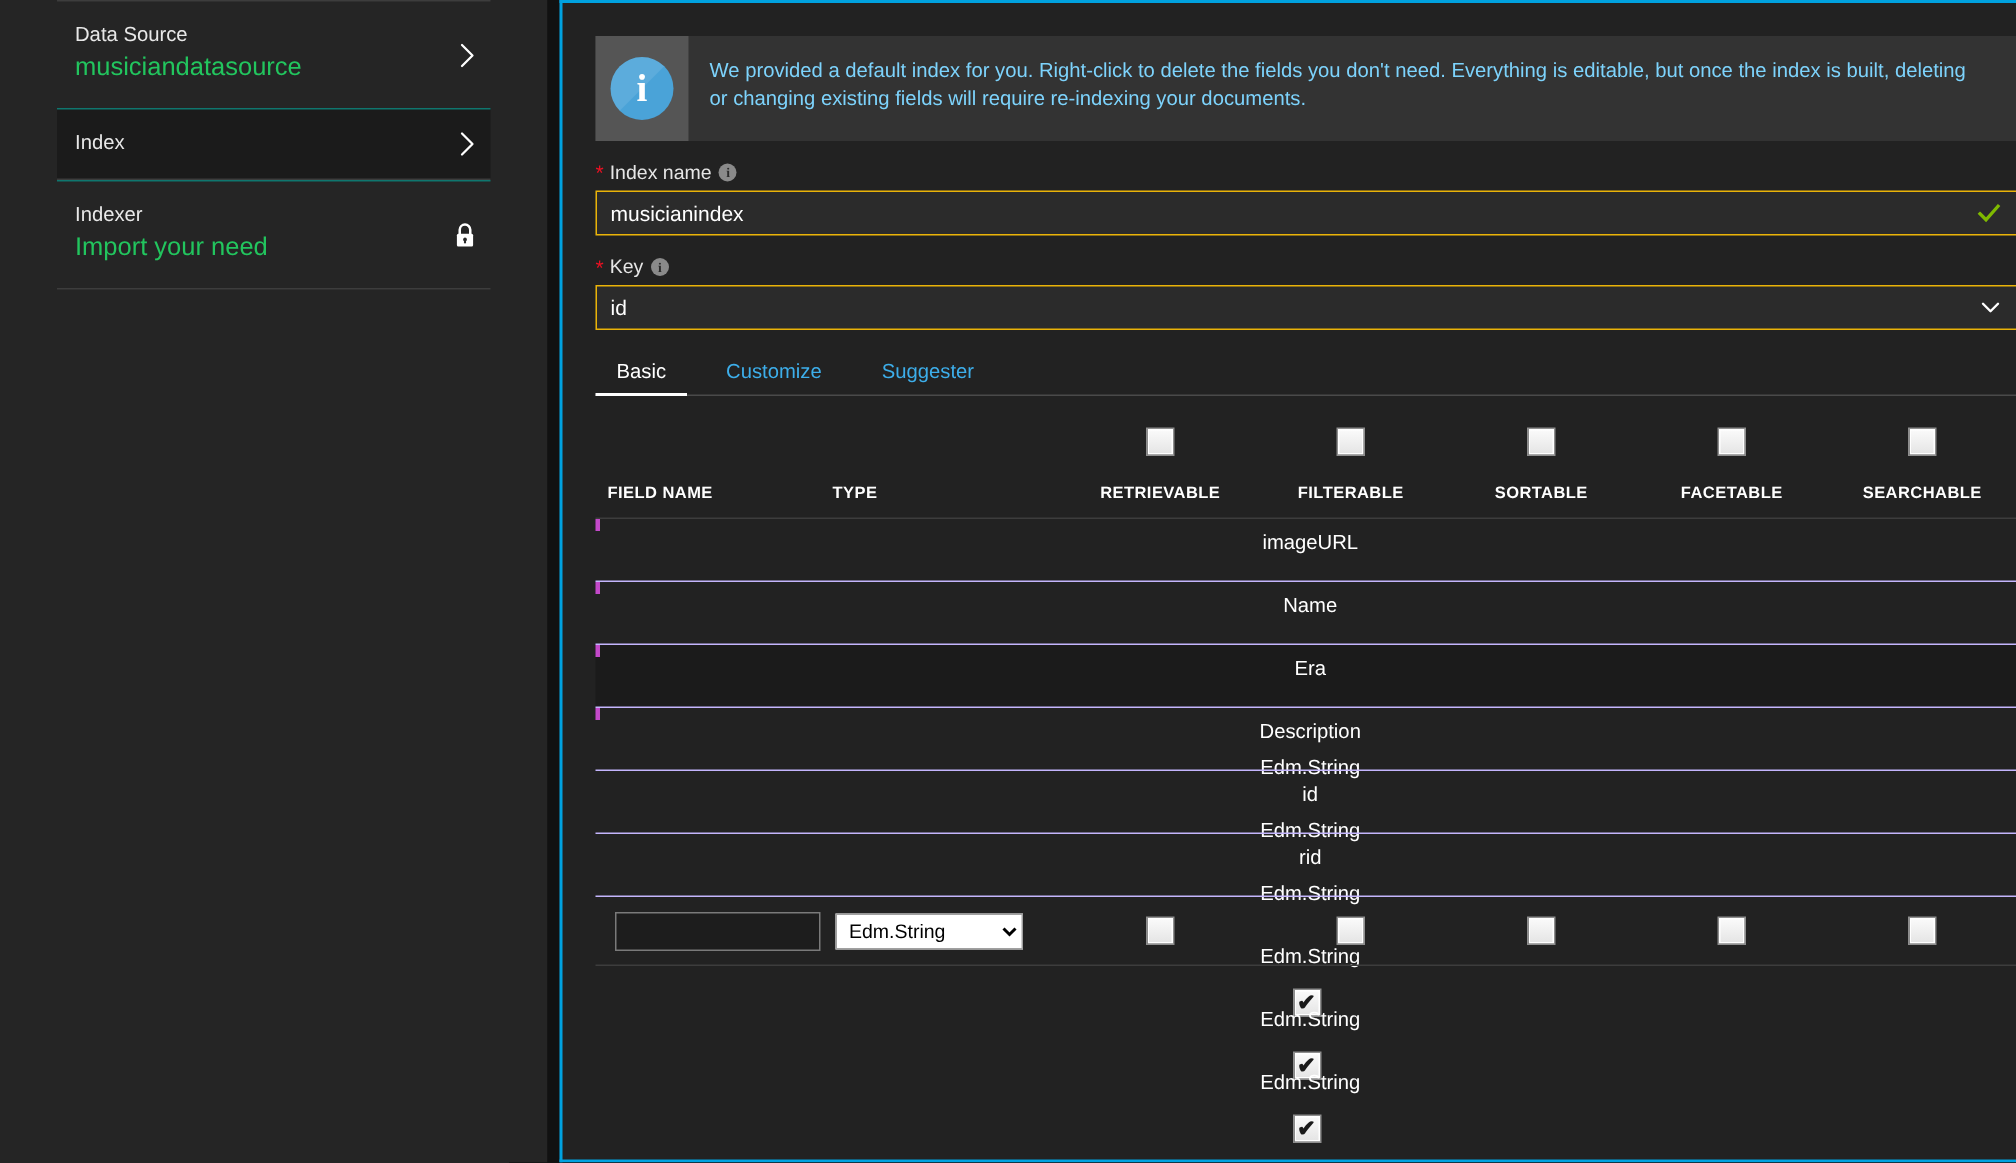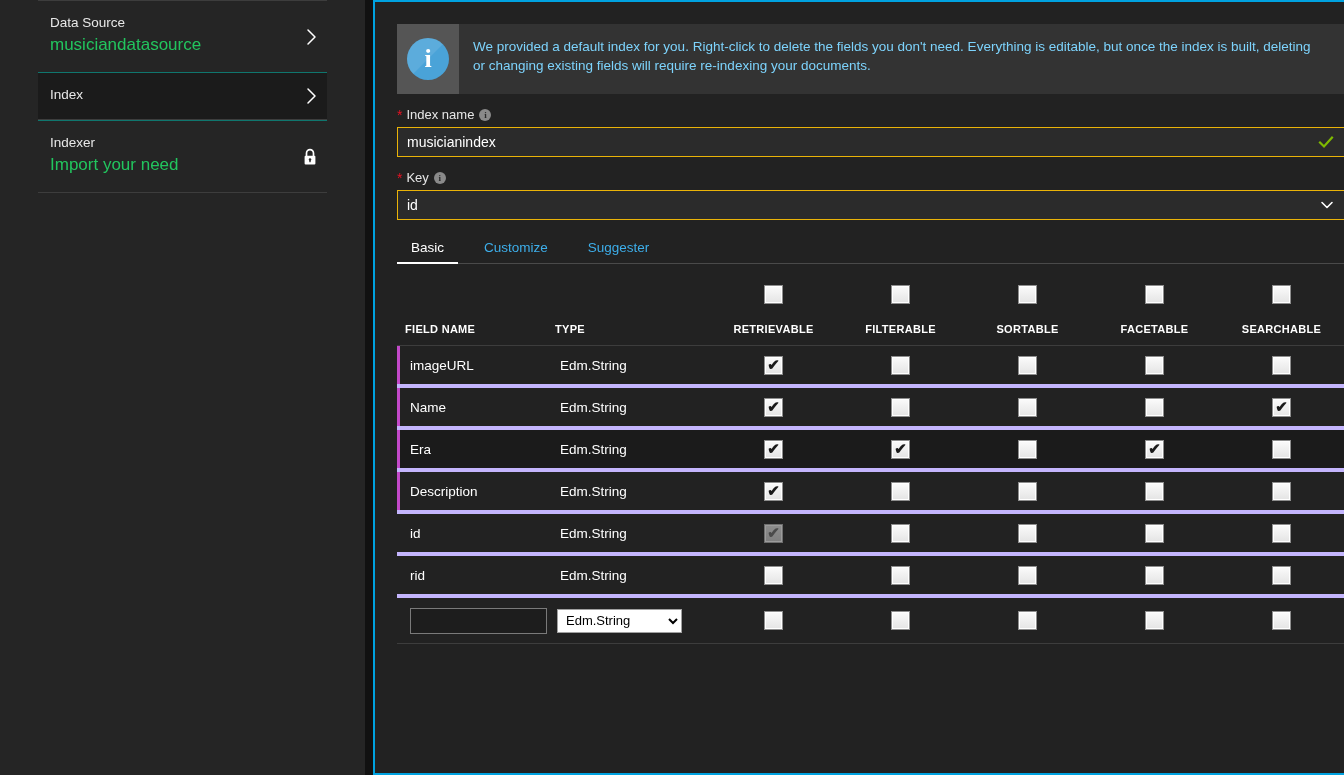--- a/index.html
+++ b/index.html
@@ -277,21 +277,22 @@
     font-size: 11px;
     font-weight: bold;
     letter-spacing: 0.3px;
     color: #ffffff;
     text-transform: uppercase;
   }
   .col-cb.th-cell { justify-content: center; }
 
   .data-row {
     height: 42px;
-    border-bottom: 4px solid #c4b5fd;
+    border-bottom: 1px solid #c4b5fd;
+    flex-direction: column;
   }
   .data-row.dark { background: #1b1b1b; }
   .data-row .accent-bar {
     width: 3px;
     height: 100%;
     background: #c349c9;
   }
   .data-row .accent-bar.none { background: transparent; }
 
   .cell-text {

